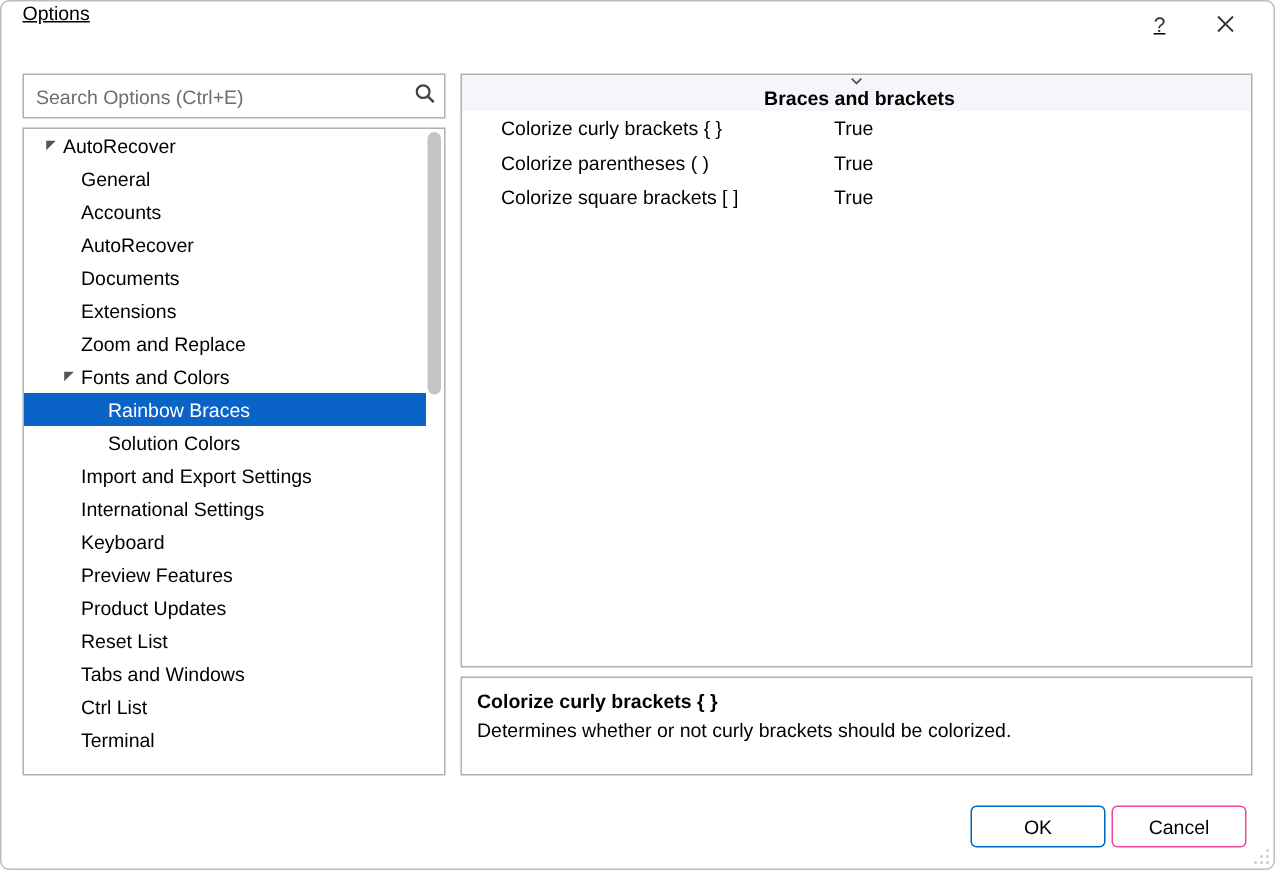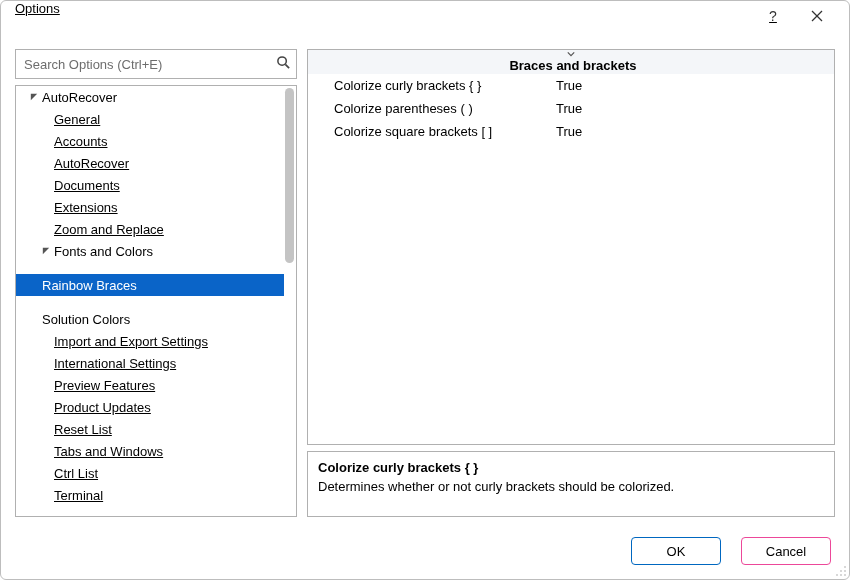--- a/index.html
+++ b/index.html
@@ -106,23 +106,23 @@
   }
   .node .arrow {
     width: 12px;
     display: inline-flex;
     justify-content: center;
     font-size: 10px;
     color: #555;
     margin-right: 2px;
   }
   .node.d0 { padding-left: 12px; }
-  .node.d1 { padding-left: 38px; text-decoration: underline; }
+  .node.d1 { padding-left: 38px; }
   .node.d1e { padding-left: 24px; }
-  .node.d2 { padding-left: 26px; margin-top: 12px; }
+  .node.d2 { padding-left: 56px; }
   .node.selected {
     background: #0a64c8;
     color: #fff;
   }
   .right {
     flex: 1;
     display: flex;
     flex-direction: column;
     min-width: 0;
   }
@@ -169,21 +169,21 @@
     margin-top: 6px;
     padding: 8px 10px 10px 10px;
     height: 66px;
   }
   .desc .dtitle { font-weight: 600; margin-bottom: 4px; }
   .footer {
     height: 56px;
     display: flex;
     align-items: center;
     justify-content: flex-end;
-    gap: 20px;
+    gap: 4px;
     padding: 0 18px 0 0;
   }
   .btn {
     min-width: 90px;
     height: 28px;
     border: 1px solid #ec4899;
     background: #fff;
     border-radius: 4px;
     font-family: inherit;
     font-size: 13px;
@@ -271,20 +271,23 @@
             <div class="node d2">
               <span>Solution Colors</span>
             </div>
             <div class="node d1">
               <span>Import and Export Settings</span>
             </div>
             <div class="node d1">
               <span>International Settings</span>
             </div>
             <div class="node d1">
+              <span>Keyboard</span>
+            </div>
+            <div class="node d1">
               <span>Preview Features</span>
             </div>
             <div class="node d1">
               <span>Product Updates</span>
             </div>
             <div class="node d1">
               <span>Reset List</span>
             </div>
             <div class="node d1">
               <span>Tabs and Windows</span>

